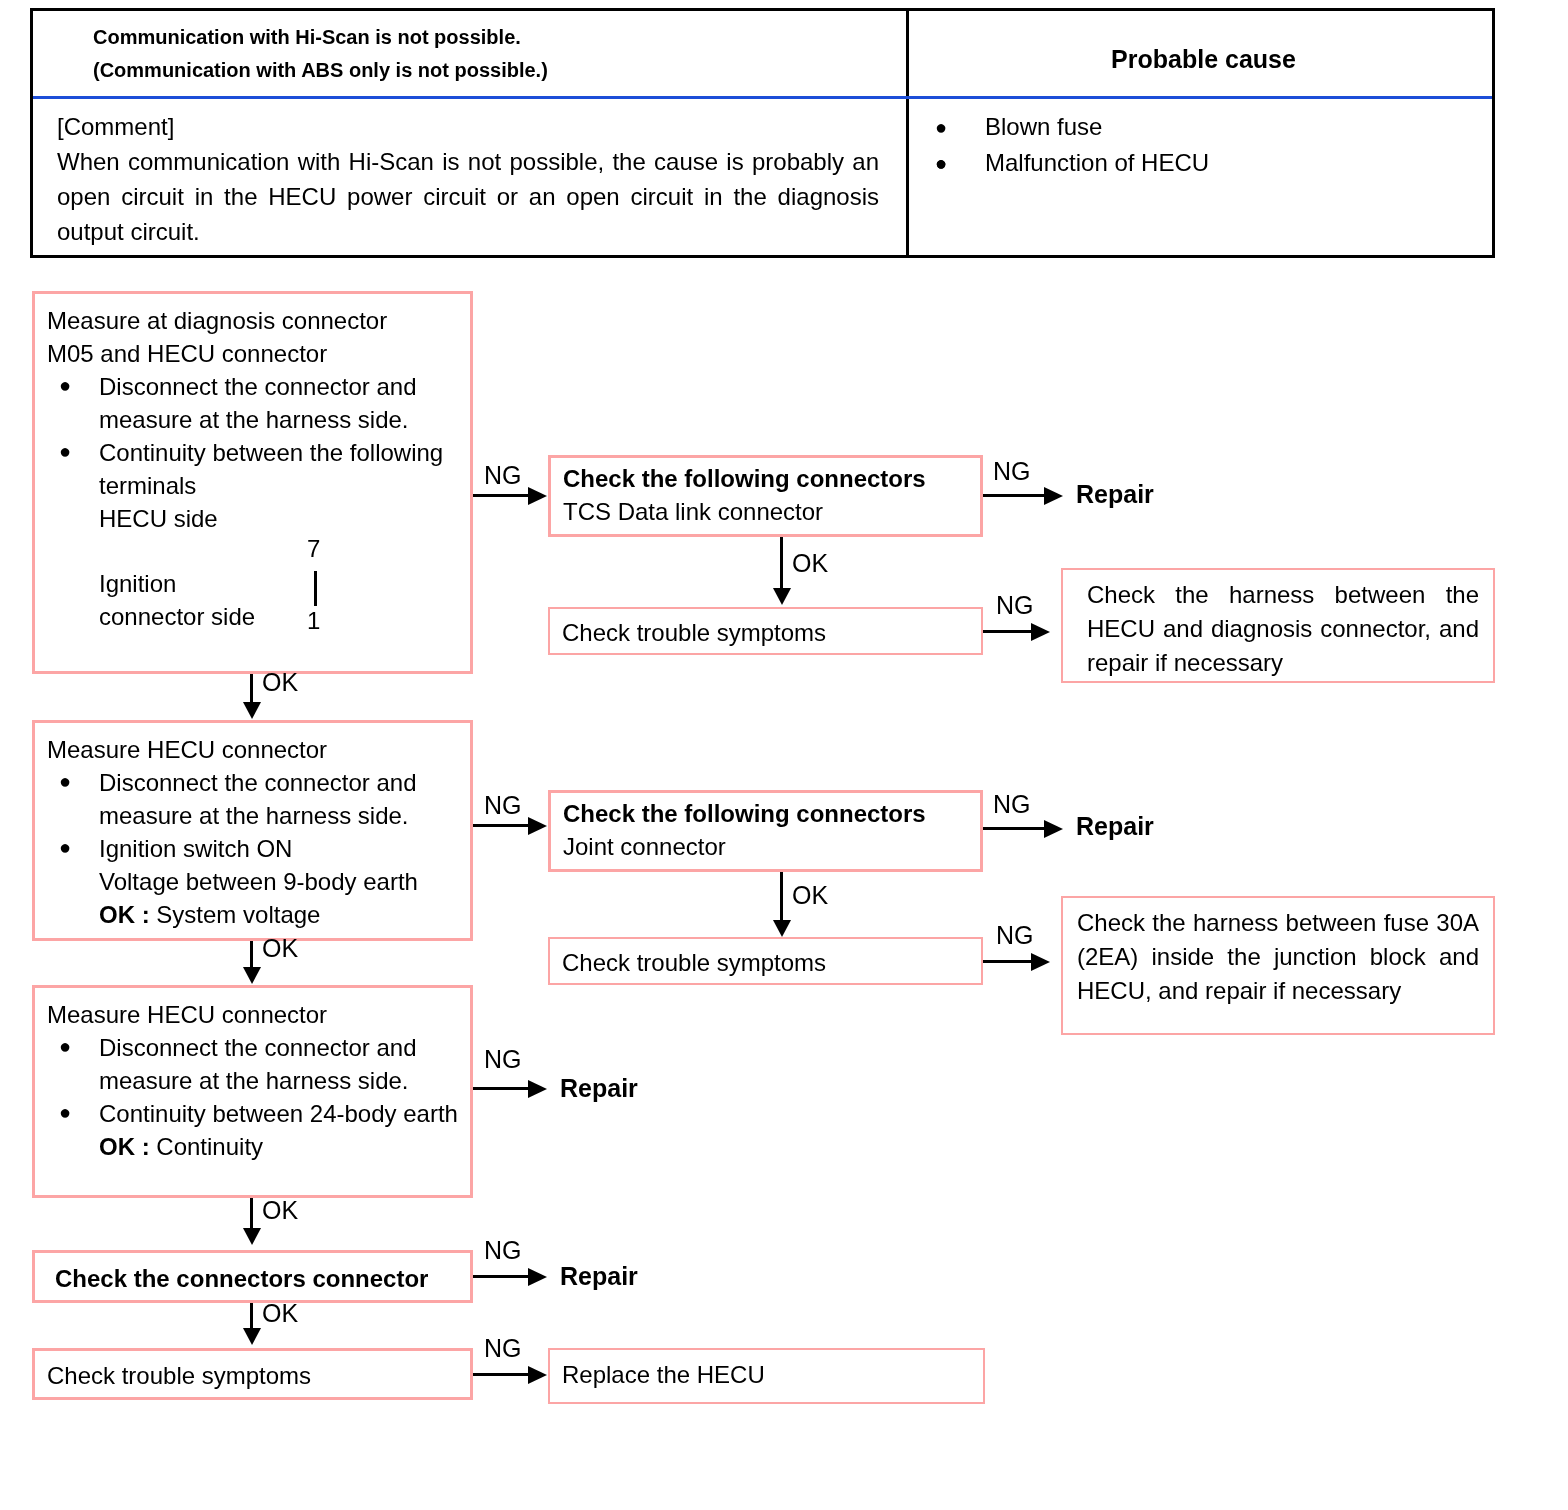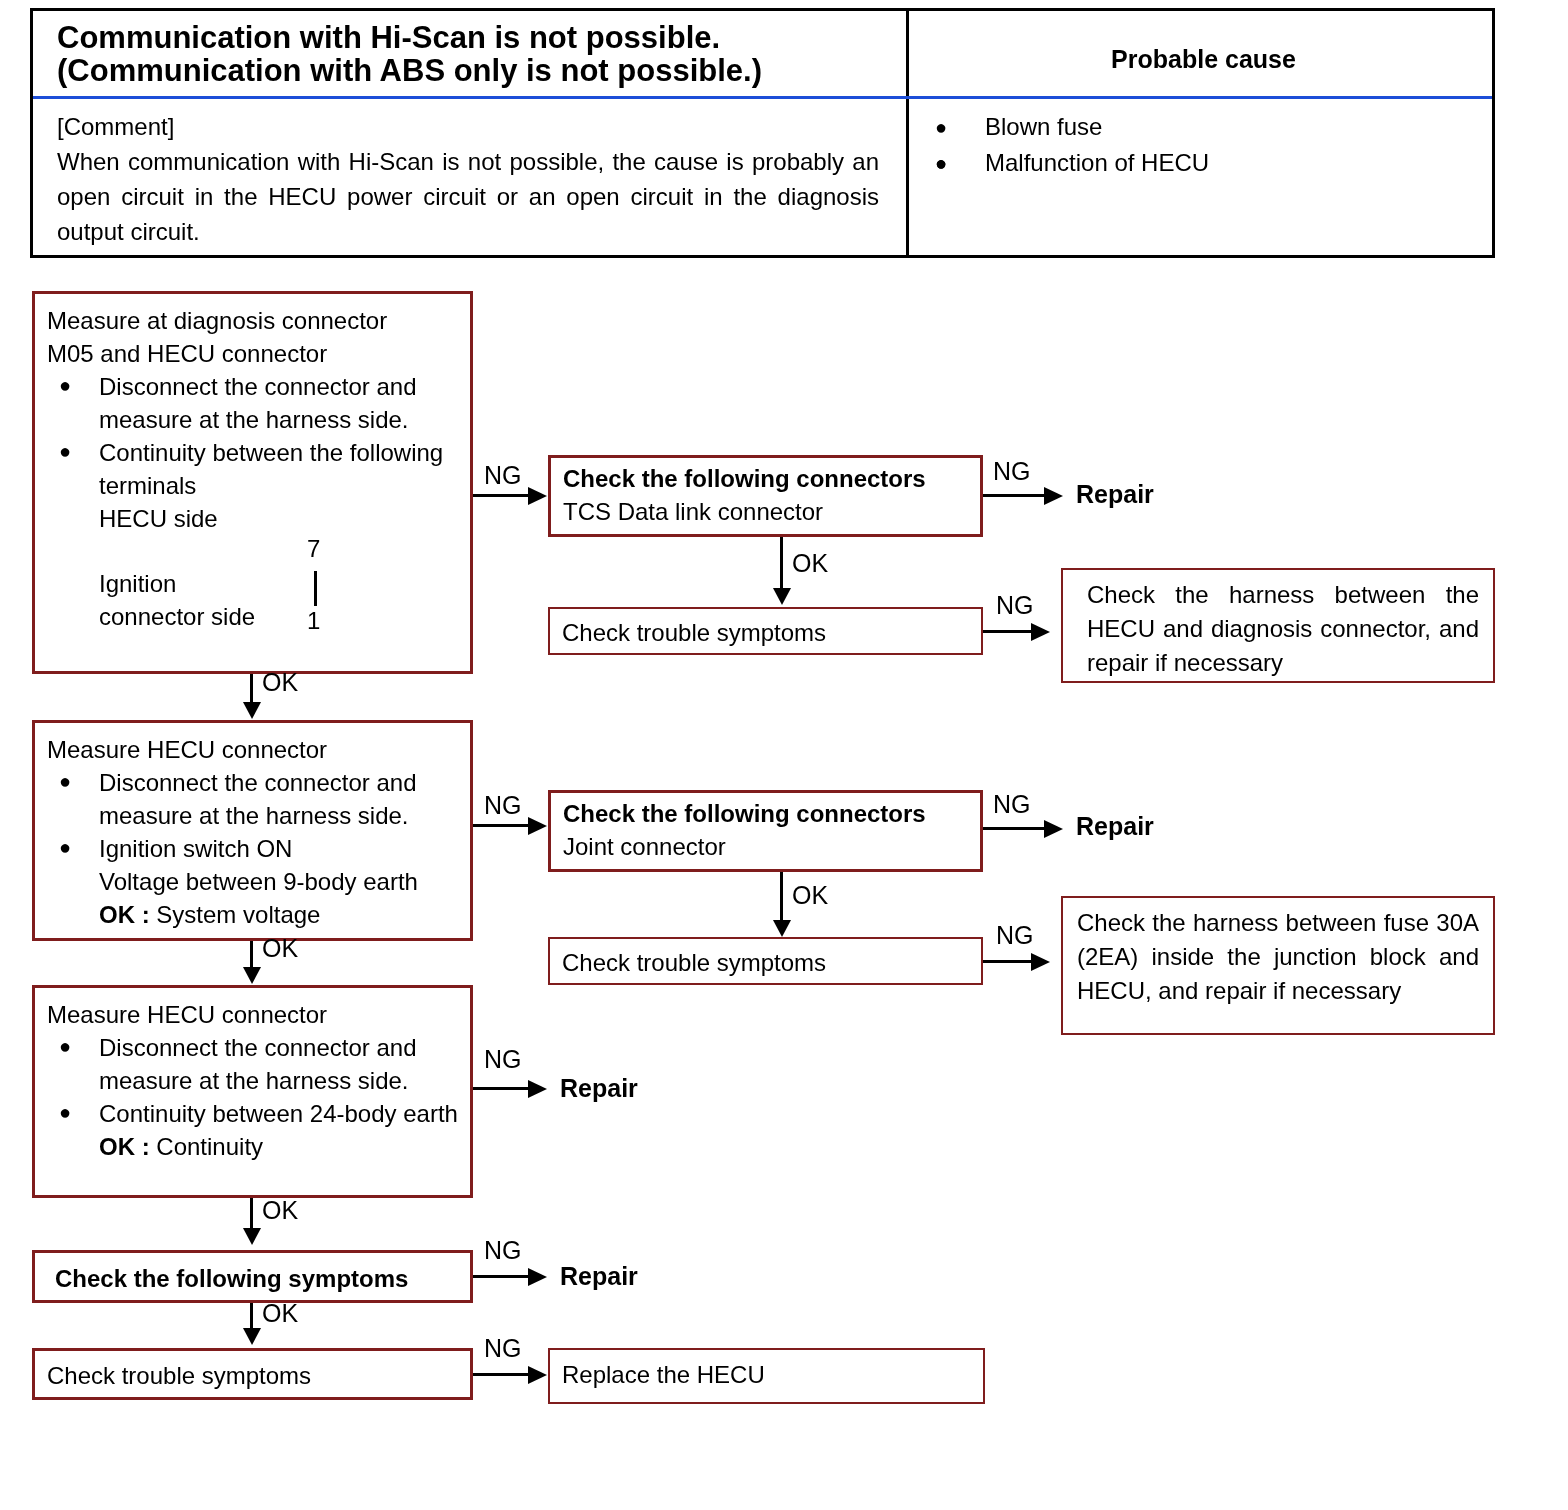--- a/index.html
+++ b/index.html
@@ -37,24 +37,25 @@
     box-sizing: border-box;
     padding: 10px 14px 6px 24px;
   }
   .tbl-cell-right {
     flex: 1;
     box-sizing: border-box;
     border-left: 3px solid #000;
     padding: 10px 14px 6px 20px;
   }
   .hdr-line {
-    font-size: 31px;
+    font-size: 20px;
     font-weight: bold;
     line-height: 33px;
     white-space: nowrap;
+    margin-left: 36px;
   }
   .hdr-center {
     font-size: 25px;
     font-weight: bold;
     text-align: center;
     line-height: 33px;
     padding-top: 22px;
   }
   .cmt {
     font-size: 24px;
@@ -82,21 +83,21 @@
   .cause-list li .bul {
     position: absolute;
     left: 6px;
     top: 0;
     font-size: 20px;
   }
 
   
   .box {
     position: absolute;
-    border: 3px solid #7f1d1d;
+    border: 3px solid #fca5a5;
     box-sizing: border-box;
     background: #fff;
   }
   .box-thin { border-width: 2px; }
   .btxt {
     font-size: 24px;
     line-height: 33px;
     white-space: nowrap;
   }
   .bold { font-weight: bold; }
@@ -316,21 +317,21 @@
   <div class="hline" style="left:473px; top:1087px; width:57px;"></div>
   <div class="arrow-right" style="left:528px; top:1080px;"></div>
   <div class="lbl" style="left:484px; top:1045px;">NG</div>
   <div class="lbl-bold" style="left:560px; top:1074px;">Repair</div>
 
   <div class="vline" style="left:250px; top:1198px; height:32px;"></div>
   <div class="arrow-down" style="left:243px; top:1228px;"></div>
   <div class="lbl" style="left:262px; top:1196px;">OK</div>
 
   <div class="box" style="left:32px; top:1250px; width:441px; height:53px; padding:9px 0 0 20px;">
-    <div class="btxt bold">Check the following symptoms</div>
+    <div class="btxt bold">Check the connectors connector</div>
   </div>
 
   <div class="hline" style="left:473px; top:1275px; width:57px;"></div>
   <div class="arrow-right" style="left:528px; top:1268px;"></div>
   <div class="lbl" style="left:484px; top:1236px;">NG</div>
   <div class="lbl-bold" style="left:560px; top:1262px;">Repair</div>
 
   <div class="vline" style="left:250px; top:1303px; height:27px;"></div>
   <div class="arrow-down" style="left:243px; top:1328px;"></div>
   <div class="lbl" style="left:262px; top:1299px;">OK</div>

